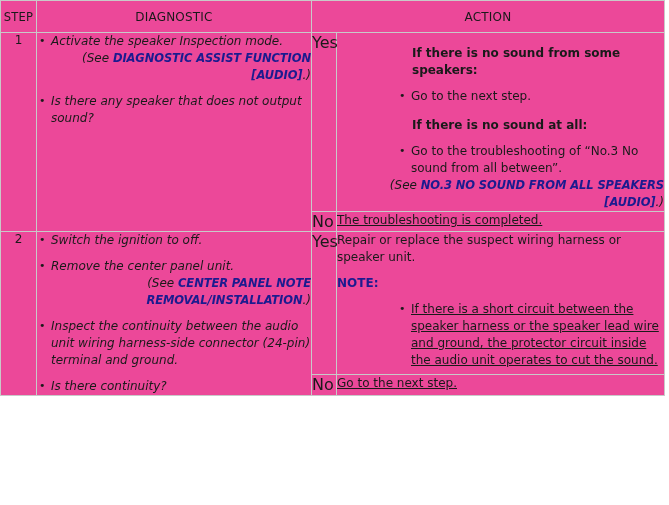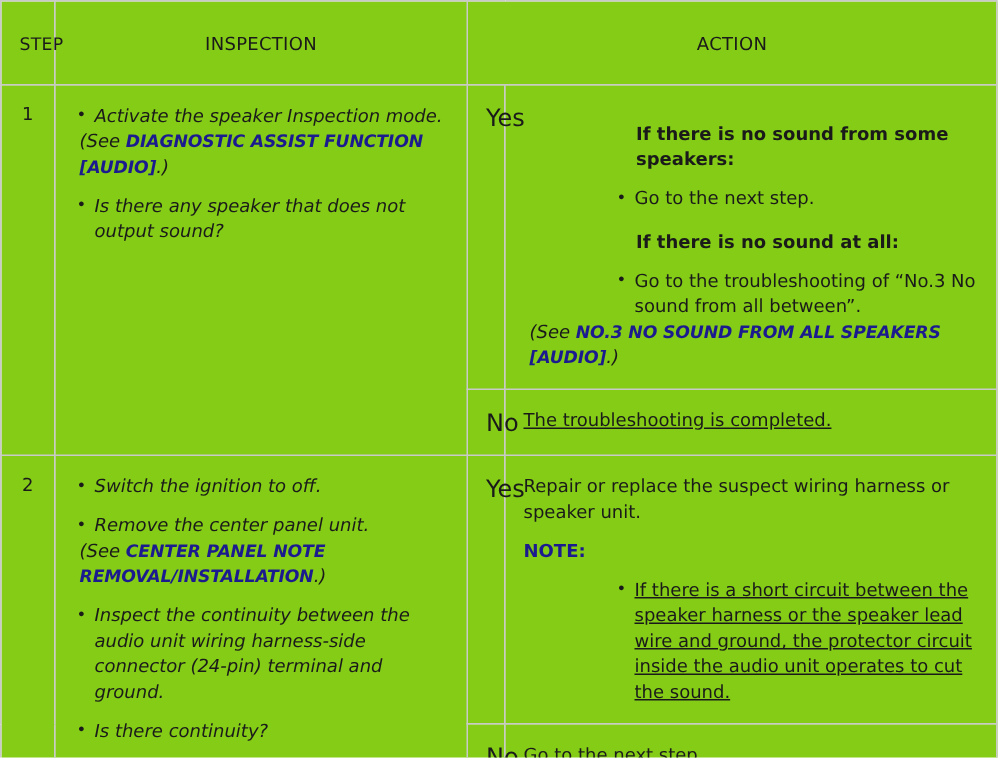--- a/index.html
+++ b/index.html
@@ -18,22 +18,22 @@
 
   .ts-table {
     width: 664px;
     border-collapse: collapse;
     table-layout: fixed;
     margin: 0;
   }
   .ts-table td, .ts-table th {
     border: 1px solid #c9c9c9;
     vertical-align: top;
-    padding: 12px;
-    background: #84cc16;
+    padding: 0;
+    background: #ec4899;
   }
 
   
   col.c-step   { width: 36px; }
   col.c-insp   { width: 275px; }
   col.c-yn     { width: 25px; }
   col.c-act    { width: 328px; }
 
   
   .hdr th {
@@ -85,21 +85,22 @@
     top: -1px;
     font-size: 11px;
     color: #1a1a1a;
   }
 
   .indent-insp { margin-left: 54px; }
   .indent-act  { margin-left: 60px; }
 
   .see-note {
     line-height: 17px;
-    margin: 0 0 9px 4px;
+    margin: 0 0 9px 16px;
+    text-align: right;
   }
   .see-note:last-child { margin-bottom: 0; font-style: italic; }
 
   .xref {
     color: #1b1b8f;
     font-weight: bold;
     font-family: "DejaVu Sans", sans-serif;
     font-size: 11.5px;
     letter-spacing: -0.1px;
   }
@@ -133,21 +134,21 @@
   <colgroup>
     <col class="c-step">
     <col class="c-insp">
     <col class="c-yn">
     <col class="c-act">
   </colgroup>
 
   <tbody>
       <tr class="hdr">
     <th class="h-step">STEP</th>
-    <th>INSPECTION</th>
+    <th>DIAGNOSTIC</th>
     <th colspan="2">ACTION</th>
   </tr>
 
   <tr>
     <td rowspan="2" class="step-cell">1</td>
 
     <td rowspan="2" class="insp-cell">
       <ul class="blist">
         <li>Activate the speaker Inspection mode.</li>
       </ul>

